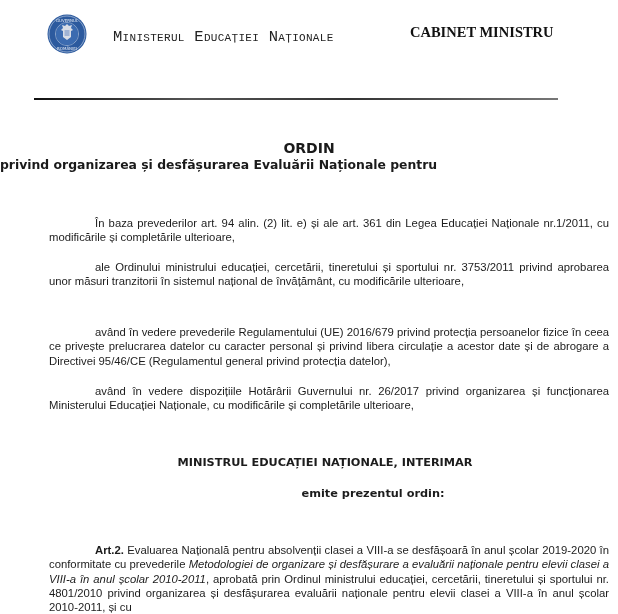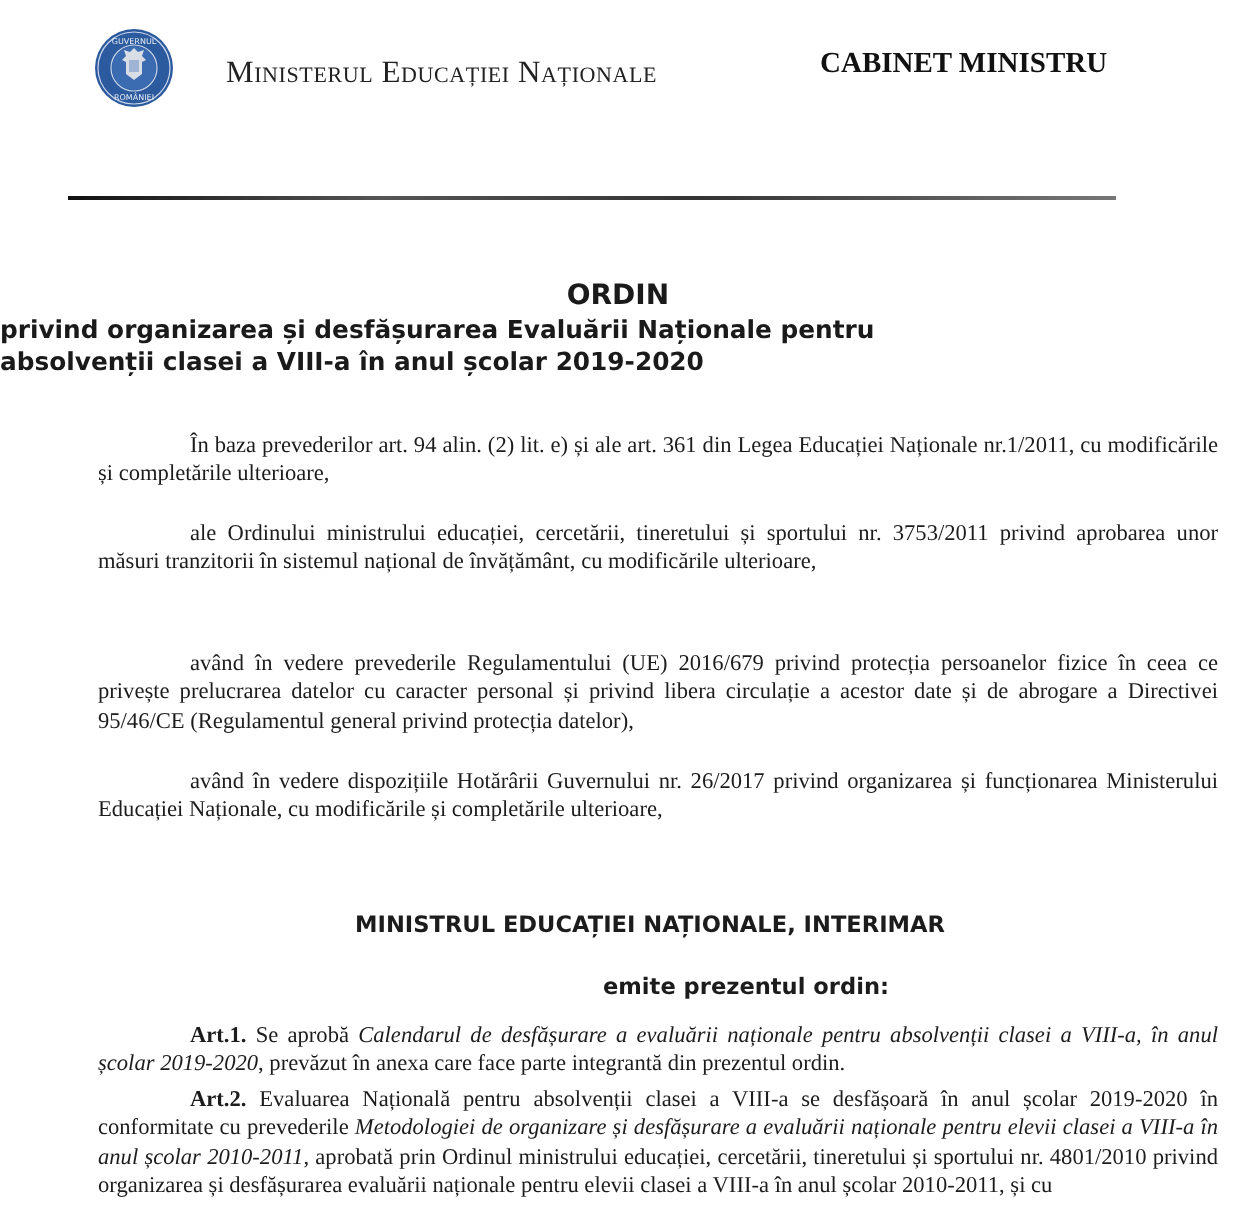--- a/index.html
+++ b/index.html
@@ -1,31 +1,31 @@
 <!DOCTYPE html>
 <html><head>
 <meta charset="utf-8">
 <style>
   html, body { margin: 0; padding: 0; background: #ffffff; }
   body { width: 618px; height: 614px; overflow: hidden; position: relative; color: #1a1a1a; }
   .page { position: absolute; left: 0; top: 0; width: 618px; height: 614px; }
 
   
   .logo { position: absolute; left: 47px; top: 14px; width: 40px; height: 40px; }
-  .ministry { position: absolute; left: 113px; top: 28px; font-family: Liberation Serif, serif; font-size: 15.5px; letter-spacing: 0.3px; color: #222; font-variant: small-caps; white-space: nowrap; }
+  .ministry { position: absolute; left: 113px; top: 28px; font-family: Liberation Mono, monospace; font-size: 15.5px; letter-spacing: 0.3px; color: #222; font-variant: small-caps; white-space: nowrap; }
   .cabinet { position: absolute; left: 410px; top: 24px; font-family: "Liberation Serif", serif; font-weight: bold; font-size: 14.5px; color: #111; white-space: nowrap; }
   .rule { position: absolute; left: 34px; top: 98px; width: 524px; height: 2px; background: linear-gradient(90deg, #111 0%, #555 30%, #333 60%, #777 100%); }
 
   
   .doc-body { position: absolute; left: 50px; top: 140px; width: 560px; font-family: "DejaVu Sans", sans-serif; font-size: 11.2px; line-height: 14.6px; }
   .title { text-align: center; font-weight: bold; font-size: 14px; margin: 0; line-height: 17px; margin-left: -50px; width: 618px; }
   .subtitle { text-align: left; font-weight: bold; font-size: 12.4px; line-height: 15.5px; margin: 0 0 0 -50px; width: 618px; }
   .subtitle span { display: block; }
 
-  .para { position: absolute; left: 49px; width: 560px; font-family: Liberation Serif, serif; font-size: 11.3px; line-height: 14.3px; text-align: justify; margin: 0; color: #1c1c1c; }
+  .para { position: absolute; left: 49px; width: 560px; font-family: Liberation Sans, sans-serif; font-size: 11.3px; line-height: 14.3px; text-align: justify; margin: 0; color: #1c1c1c; }
   .para .indent { display: inline-block; width: 46px; }
   .center-bold { position: absolute; left: 16px; width: 618px; text-align: center; font-family: "DejaVu Sans", sans-serif; font-weight: bold; font-size: 11.3px; color: #1c1c1c; }
   .art-label { font-weight: bold; }
   em { font-style: italic; }
 </style>
 </head>
 <body>
 
 <div class="page">
 
@@ -42,32 +42,30 @@
     </svg>
   </div>
   <div class="ministry">Ministerul Educației Naționale</div>
   <div class="cabinet">CABINET MINISTRU</div>
   <div class="rule"></div>
 
   <div class="doc-body">
     <p class="title">ORDIN</p>
     <p class="subtitle">
       <span>privind organizarea și desfășurarea Evaluării Naționale pentru</span>
-      <span>absolvenții clasei a VIII-a în anul școlar 2019-2020</span>
     </p>
   </div>
 
   <p class="para" style="top:216px;"><span class="indent"></span><span>În baza prevederilor art. 94 alin. (2) lit. e) și ale art. 361 din Legea Educației Naționale nr.1/2011, cu modificările și completările ulterioare,</span></p>
 
   <p class="para" style="top:260px;"><span class="indent"></span><span>ale Ordinului ministrului educației, cercetării, tineretului și sportului nr. 3753/2011 privind aprobarea unor măsuri tranzitorii în sistemul național de învățământ, cu modificările ulterioare,</span></p>
 
   <p class="para" style="top:325px;"><span class="indent"></span><span>având în vedere prevederile Regulamentului (UE) 2016/679 privind protecția persoanelor fizice în ceea ce privește prelucrarea datelor cu caracter personal și privind libera circulație a acestor date și de abrogare a Directivei 95/46/CE (Regulamentul general privind protecția datelor),</span></p>
 
   <p class="para" style="top:384px;"><span class="indent"></span><span>având în vedere dispozițiile Hotărârii Guvernului nr. 26/2017 privind organizarea și funcționarea Ministerului Educației Naționale, cu modificările și completările ulterioare,</span></p>
 
   <div class="center-bold" style="top:456px;">MINISTRUL EDUCAȚIEI NAȚIONALE, INTERIMAR</div>
   <div class="center-bold" style="top:487px;padding-left:48px;">emite prezentul ordin:</div>
 
-  <p class="para" style="top:511px;"><span class="indent"></span><span class="art-label">Art.1.</span><span> Se aprobă </span><em>Calendarul de desfășurare a evaluării naționale pentru absolvenții clasei a VIII-a, în anul școlar 2019-2020</em><span>, prevăzut în anexa care face parte integrantă din prezentul ordin.</span></p>
 
   <p class="para" style="top:543px;"><span class="indent"></span><span class="art-label">Art.2.</span><span> Evaluarea Națională pentru absolvenții clasei a VIII-a se desfășoară în anul școlar 2019-2020 în conformitate cu prevederile </span><em>Metodologiei de organizare și desfășurare a evaluării naționale pentru elevii clasei a VIII-a în anul școlar 2010-2011</em><span>, aprobată prin Ordinul ministrului educației, cercetării, tineretului și sportului nr. 4801/2010 privind organizarea și desfășurarea evaluării naționale pentru elevii clasei a VIII-a în anul școlar 2010-2011, și cu</span></p>
 
 </div>
 
 </body></html>

